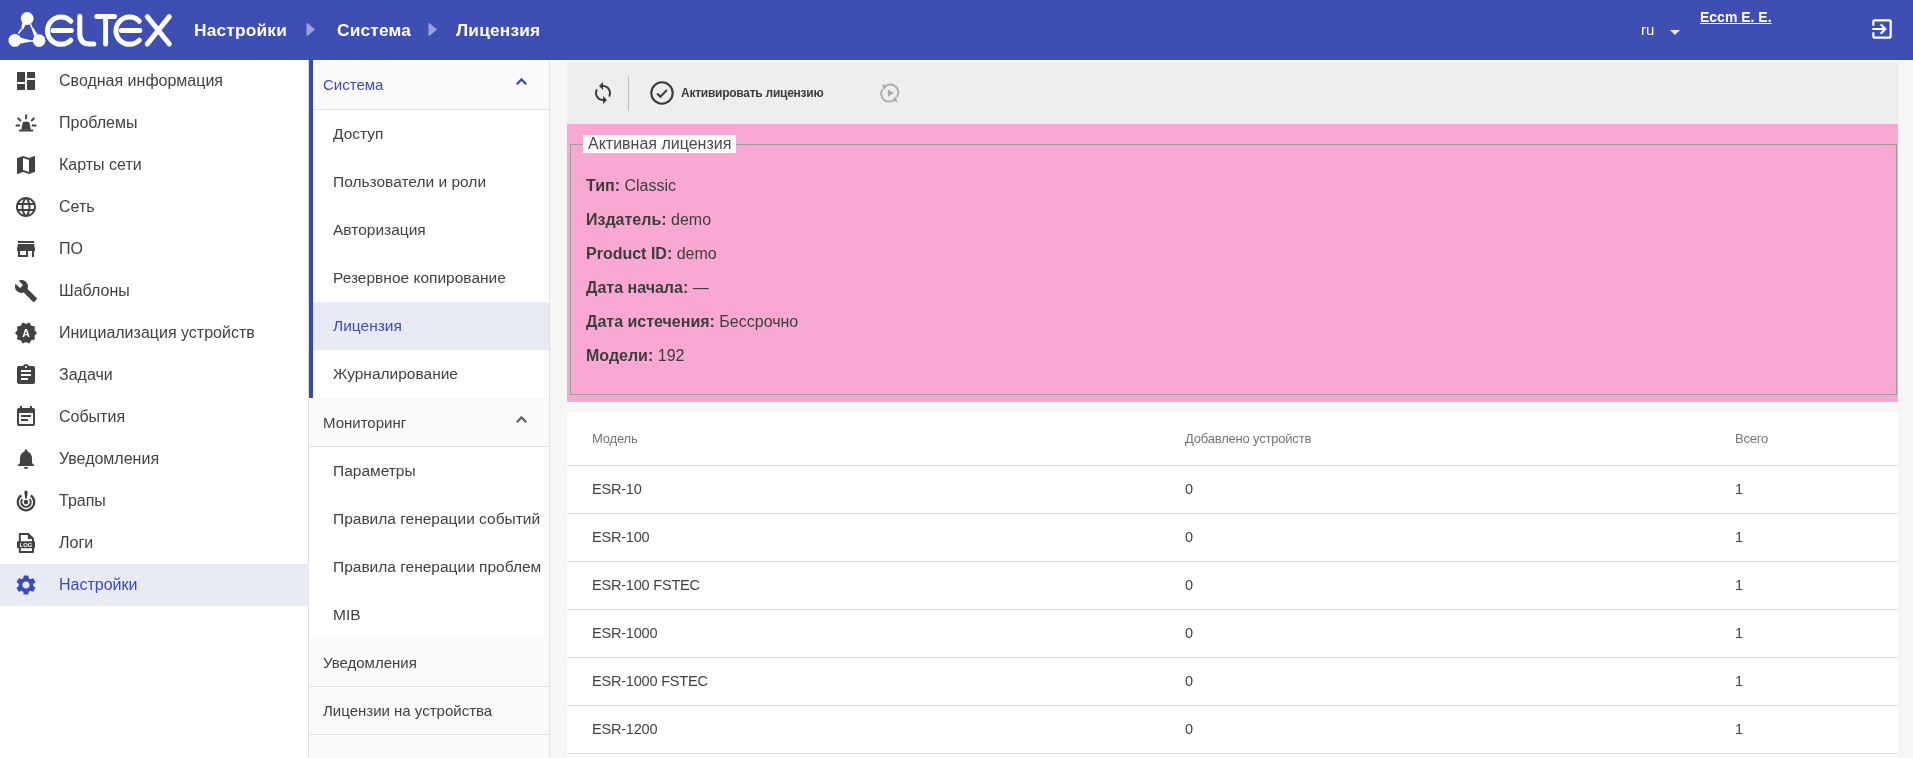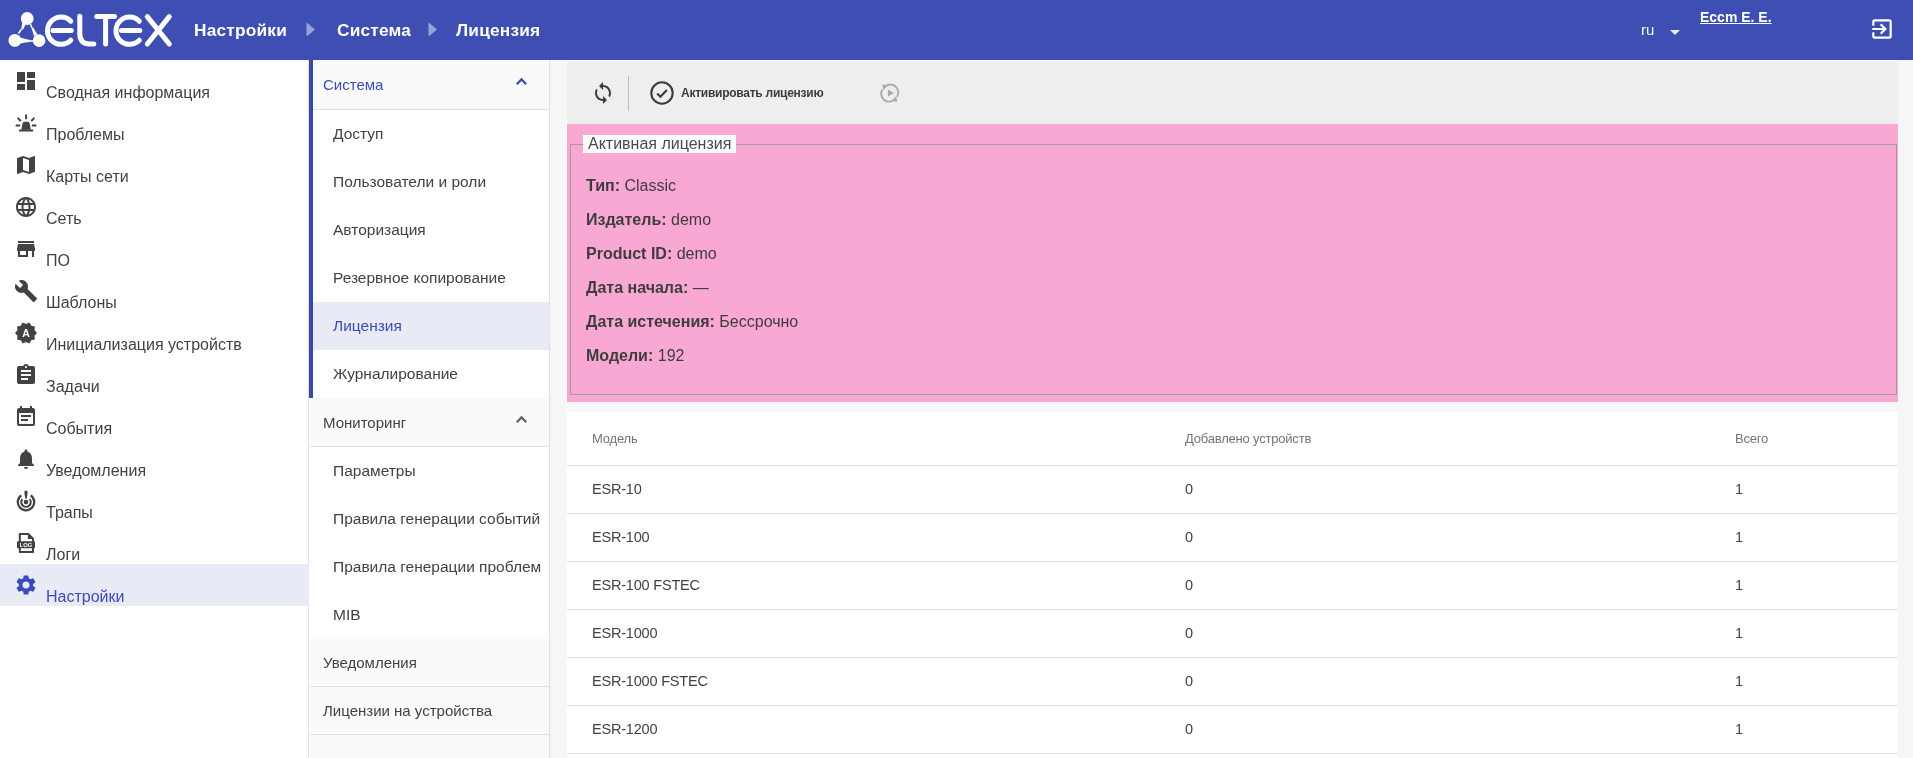--- a/index.html
+++ b/index.html
@@ -15,22 +15,22 @@
   #rutri { position:absolute; left:1670px; top:30px; width:0; height:0;
            border-left:5.5px solid transparent; border-right:5.5px solid transparent;
            border-top:5.5px solid #e8eaf6; }
   #uname { position:absolute; left:1700px; top:9px; color:#fff; font-size:14px; font-weight:700;
            text-decoration:underline; }
   #urole { position:absolute; left:1702px; top:31px; color:#fff; font-size:14px;margin-top:40px; }
   
   #sidebar { position:absolute; left:0; top:60px; width:309px; height:698px; background:#fff;
              border-right:1px solid #e0e0e0; }
   .srow { position:absolute; left:0; width:309px; height:42px; }
-  .srow .txt { position:absolute; left:46px; top:0; height:42px; line-height:42px;
-               font-size:16px; color:#424242;margin-top:12px; }
+  .srow .txt { position:absolute; left:59px; top:0; height:42px; line-height:42px;
+               font-size:16px; color:#424242; }
   .srow svg { position:absolute; left:14px; top:9px; }
   .srow.sel { background:#e8eaf6; }
   .srow.sel .txt { color:#3b4cb8; }
   
   #submenu { position:absolute; left:310px; top:60px; width:240px; height:698px; background:#fff;
              border-right:1px solid #e0e0e0; }
   #bluebar { position:absolute; left:-1px; top:0; width:3.5px; height:338px; background:#3949ab; z-index:9; }
   .ghead { position:absolute; left:0; width:239px; background:#fafafa;
            border-bottom:1px solid #e0e0e0; }
   .ghead .t { position:absolute; left:13px; top:0; width:210px; font-size:15px; color:#424242; }

